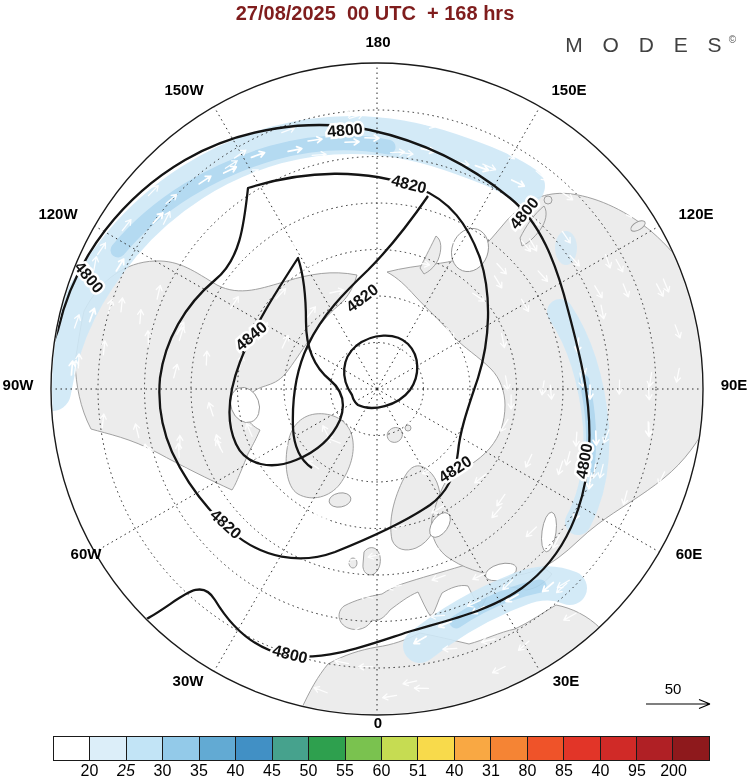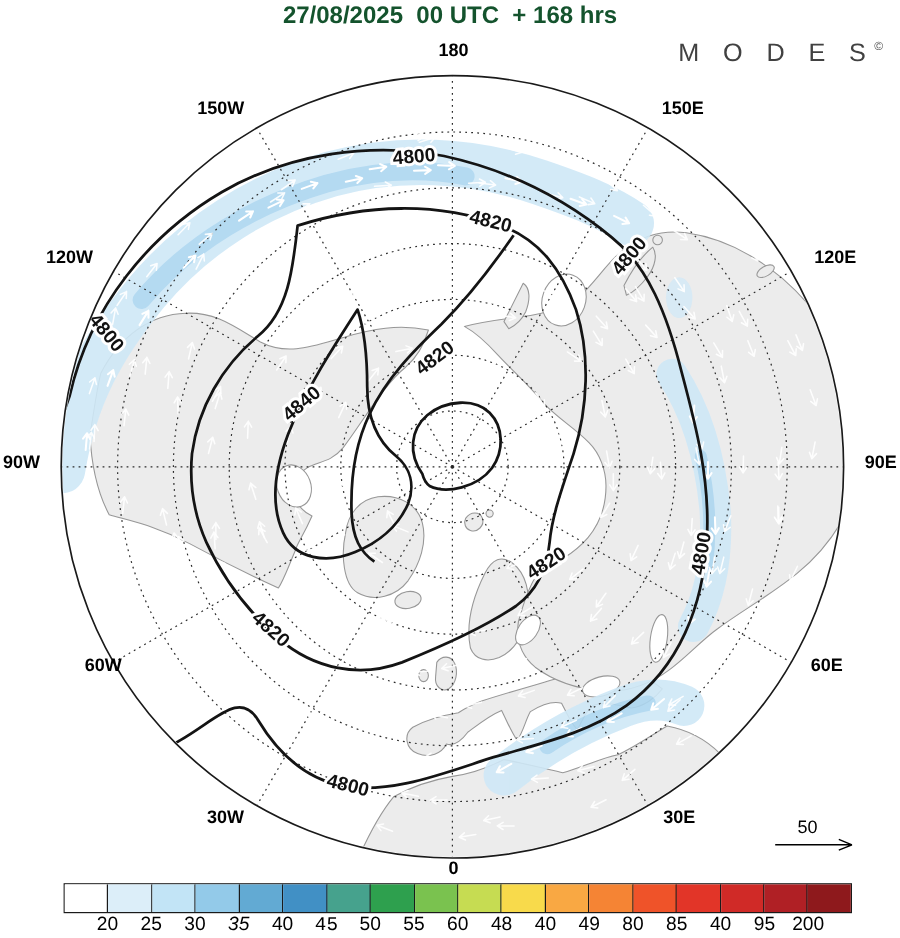--- a/index.html
+++ b/index.html
@@ -1,19 +1,19 @@
 <!DOCTYPE html>
 <html><head>
 <meta charset="utf-8">
 <style>
   html,body{margin:0;padding:0;background:#fff;}
   body{width:750px;height:782px;position:relative;overflow:hidden;
        font-family:"Liberation Sans",sans-serif;}
   .title{position:absolute;top:2px;left:0;right:0;text-align:center;
-         font-weight:bold;font-size:20px;color:#14532d;white-space:pre;}
+         font-weight:bold;font-size:20px;color:#7f1d1d;white-space:pre;}
   .brand{position:absolute;top:33px;right:14px;font-size:21px;color:#414141;
          letter-spacing:7px;font-weight:400;}
   .brand .mark{font-size:10px;letter-spacing:0;color:#555;vertical-align:9px;}
   svg{position:absolute;left:0;top:0;}
   .mlabel{font-family:"Liberation Sans",sans-serif;font-weight:bold;font-size:15px;fill:#000;}
   .clabel{font-family:"Liberation Sans",sans-serif;font-weight:bold;font-size:16px;fill:#111;
           stroke:#fff;stroke-width:5px;paint-order:stroke;}
   .reflabel{font-family:"Liberation Sans",sans-serif;font-size:15px;fill:#000;}
   .cbar{position:absolute;left:53px;top:736px;width:657px;height:25px;display:flex;
         border:1.6px solid #1a1a1a;box-sizing:border-box;background:#fff;}
@@ -405,29 +405,29 @@
     <div class="cell" style="background: rgb(249, 168, 67);"></div>
     <div class="cell" style="background: rgb(245, 132, 52);"></div>
     <div class="cell" style="background: rgb(239, 83, 41);"></div>
     <div class="cell" style="background: rgb(226, 53, 40);"></div>
     <div class="cell" style="background: rgb(208, 42, 39);"></div>
     <div class="cell" style="background: rgb(176, 32, 37);"></div>
     <div class="cell" style="background: rgb(142, 25, 28);"></div>
   </div>
 <div class="cticks" id="cticks">
     <span style="left: 5.55556%;">20</span>
-    <span style="left: 11.1111%;">25</span>
+    <span style="left: 11.1111%; font-style: italic;">25</span>
     <span style="left: 16.6667%; text-align: center;">30</span>
-    <span style="left: 22.2222%; font-style: italic;">35</span>
+    <span style="left: 22.2222%;">35</span>
     <span style="left: 27.7778%;">40</span>
-    <span style="left: 33.3333%; font-family: Liberation Mono, monospace;">45</span>
+    <span style="left: 33.3333%;">45</span>
     <span style="left: 38.8889%;">50</span>
     <span style="left: 44.4444%; text-align: center;">55</span>
     <span style="left: 50%;">60</span>
-    <span style="left: 55.5556%;">48</span>
+    <span style="left: 55.5556%;">51</span>
     <span style="left: 61.1111%;">40</span>
-    <span style="left: 66.6667%;">49</span>
+    <span style="left: 66.6667%;">31</span>
     <span style="left: 72.2222%;">80</span>
     <span style="left: 77.7778%;">85</span>
     <span style="left: 83.3333%;">40</span>
     <span style="left: 88.8889%;">95</span>
     <span style="left: 94.4444%;">200</span>
   </div>
 
 </body></html>

